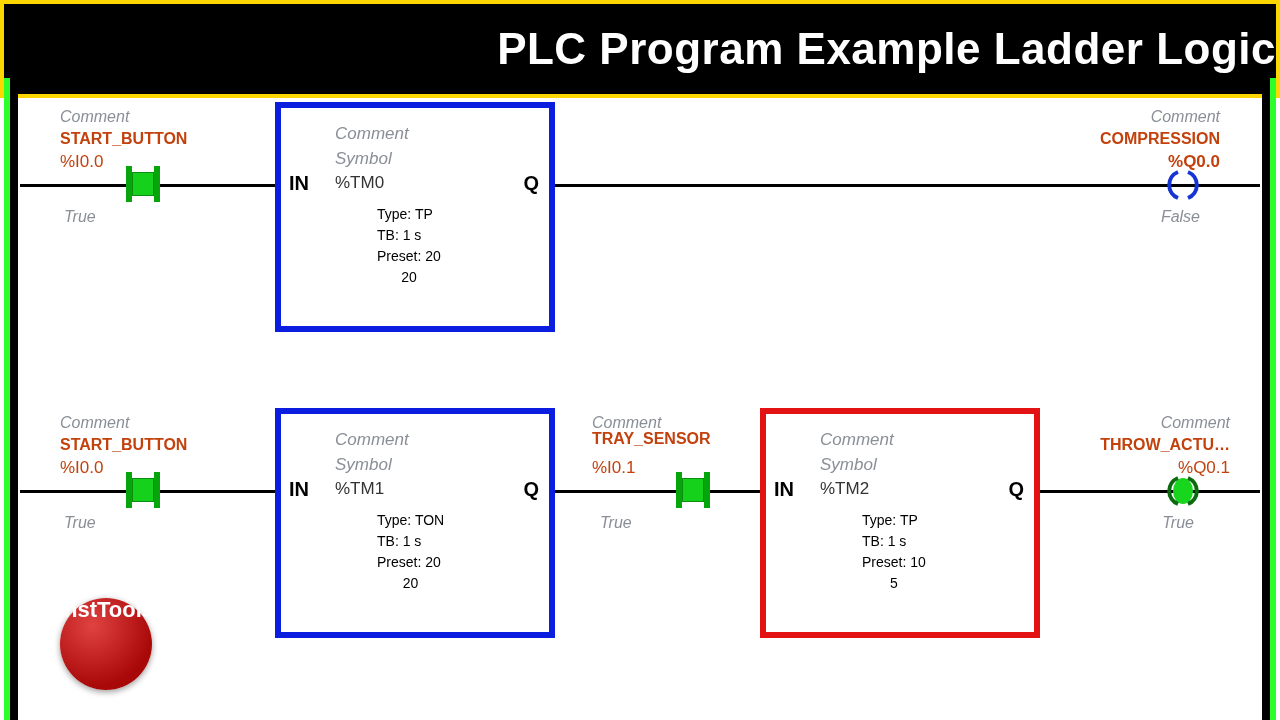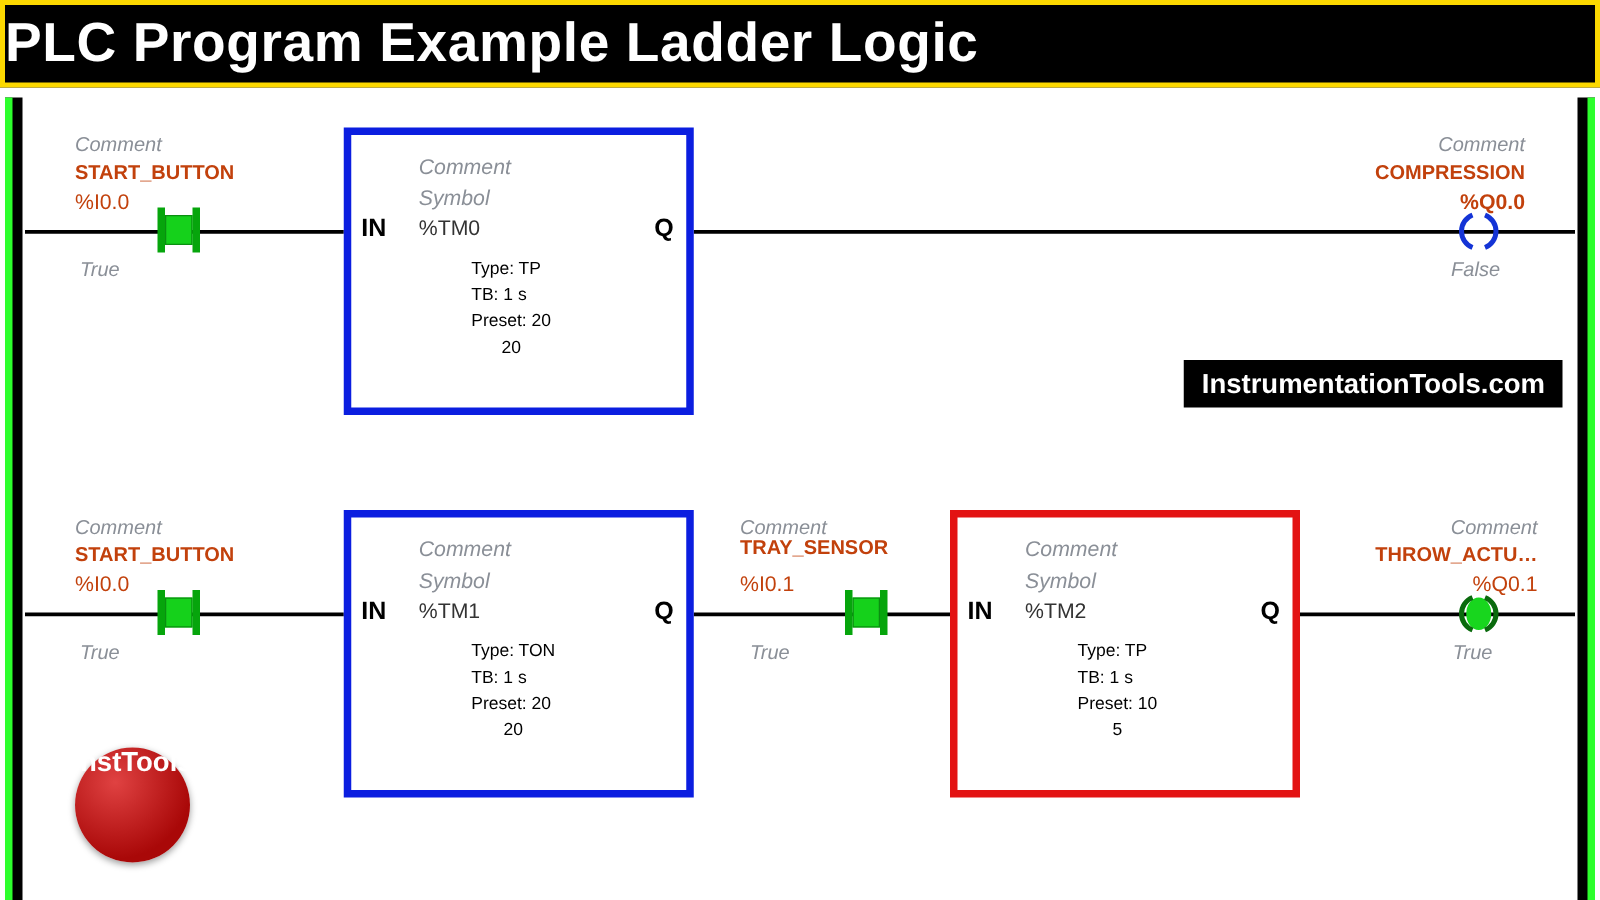--- a/index.html
+++ b/index.html
@@ -1,18 +1,18 @@
 <!DOCTYPE html>
 <html><head>
 <meta charset="utf-8">
 <style>
   * { box-sizing: border-box; margin: 0; padding: 0; }
   body { width: 1280px; height: 720px; background: #fff; font-family: "Segoe UI", Arial, sans-serif; position: relative; overflow: hidden; }
 
-  .title-bar { background: #000; border: 4px solid #fcd800; padding: 6px 0; text-align: left; }
+  .title-bar { background: #000; border: 4px solid #fcd800; padding: 20px 0; text-align: right; }
   .title-bar span { color: #fff; font-weight: 700; font-size: 44px; letter-spacing: 0.5px; }
 
   .canvas { position: absolute; top: 78px; left: 0; right: 0; bottom: 0; }
 
   .vbar { position: absolute; top: 0; bottom: 0; width: 14px; background: #000; }
   .vbar.left  { left: 4px;  border-left: 6px solid #2dff2d; }
   .vbar.right { right: 4px; border-right:6px solid #2dff2d; }
 
   .rung { position: absolute; left: 20px; right: 20px; }
   .rail { position: absolute; top: 76px; left: 0; right: 0; height: 3px; background: #000; }
@@ -89,21 +89,20 @@
     <span class="lbl addr" style="right:40px; top:44px;font-weight:bold;">%Q0.0</span>
     <div class="coil" style="right:60px;">
       <svg viewBox="0 0 34 34">
           <path d="M12 4 A14 14 0 0 0 12 30" fill="none" stroke="#1434d6" stroke-width="4"></path>
           <path d="M22 4 A14 14 0 0 1 22 30" fill="none" stroke="#1434d6" stroke-width="4"></path>
         </svg>
     </div>
     <span class="lbl c" style="right:60px; top:100px;">False</span>
   </div>
 
-  <div class="watermark" style="right:30px; top:210px;">InstrumentationTools.com</div>
 
   <div class="rung" style="top:336px; height:260px;">
     <div class="rail"></div>
 
     <span class="lbl c" style="left:40px; top:0;">Comment</span>
     <span class="lbl b" style="left:40px; top:22px;">START_BUTTON</span>
     <span class="lbl addr" style="left:40px; top:44px;">%I0.0</span>
     <div class="contact" style="left:100px;">
       <div class="bar l"></div>
         <div class="pad"></div>

